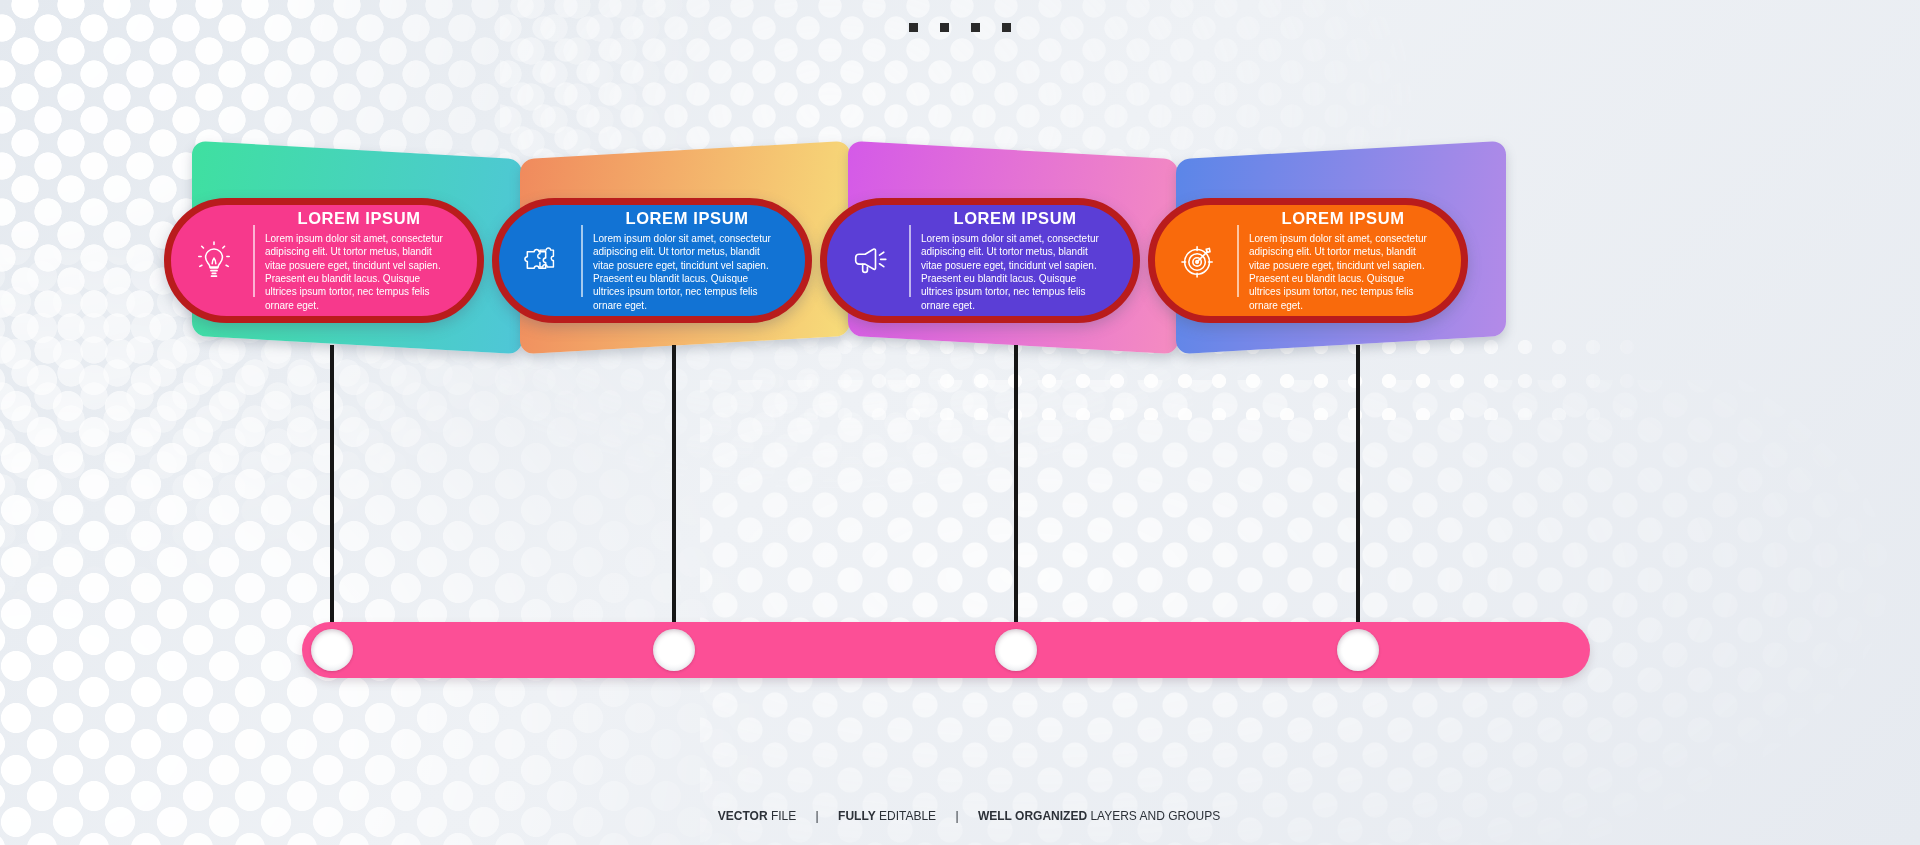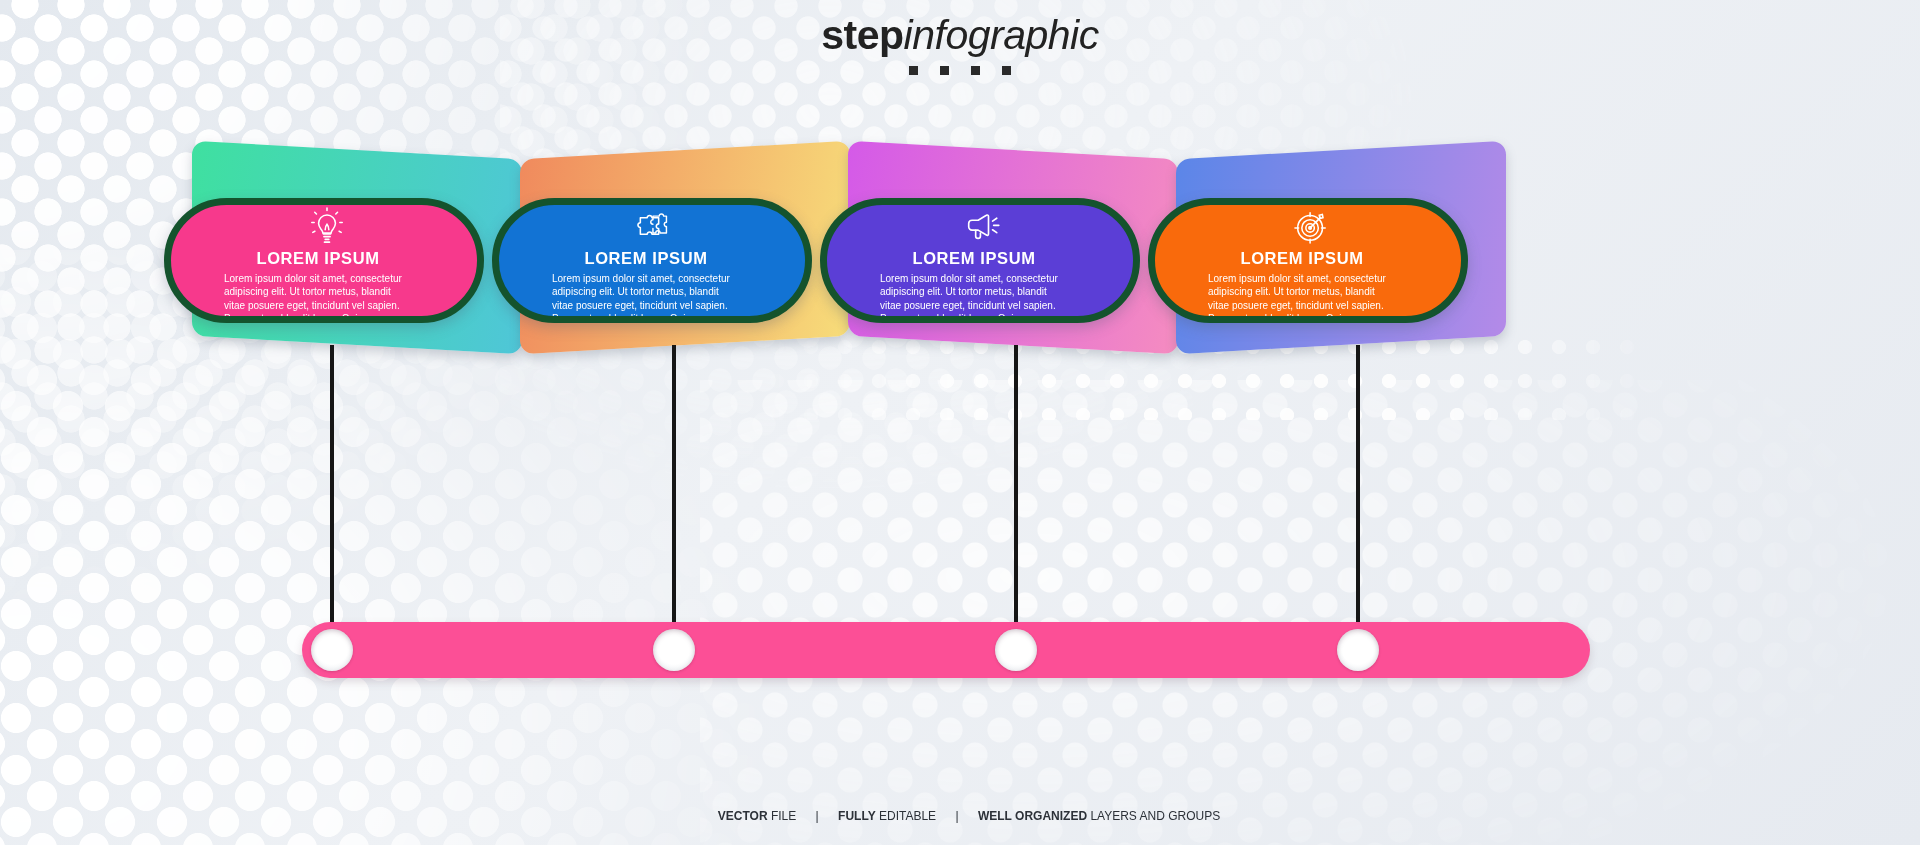--- a/index.html
+++ b/index.html
@@ -80,25 +80,24 @@
   .step{ position:absolute; top:0; width:420px; height:220px; }
 
   .backcard{
     position:absolute; left:28px; top:0; width:330px; height:195px;
     border-radius:14px;
     box-shadow:0 5px 11px rgba(90,100,120,.28);
   }
   .pill{
     position:absolute; left:0; top:48px; width:320px; height:125px;
     border-radius:63px;
-    border:7px solid #14532d;
+    border:7px solid #b91c1c;
     box-shadow:0 5px 14px rgba(80,90,115,.30);
     display:flex; align-items:center;
     overflow:hidden;
-    flex-direction:column;
   }
   .pill .icon{
     width:74px; min-width:74px; display:flex; align-items:center; justify-content:center;
     margin-left:6px;
   }
   .pill .icon svg{ width:44px; height:44px; }
   .divider{ width:2px; height:72px; background:rgba(255,255,255,.62); margin:0 10px 0 2px; }
   .pill .txt{ padding-right:12px; }
   .pill .st-title{
     color:#fff; font-weight:bold; font-size:16.5px; letter-spacing:.6px;
@@ -138,23 +137,20 @@
 <div class="bg-base"></div>
 <div class="halftone">
   <div class="ht-tl"></div>
   <div class="ht-bl"></div>
   <div class="ht-mid"></div>
   <div class="ht-br"></div>
   <div class="ht-strip"></div>
 </div>
 
 <div class="header">
-  <div class="title">
-    <span class="b">step</span><span class="i">infographic</span>
-  </div>
   <div class="dots">
     <span></span>
     <span></span>
     <span></span>
     <span></span>
   </div>
 </div>
 
 <div class="steps" id="steps">
     <div class="step" style="left: 164px;">

